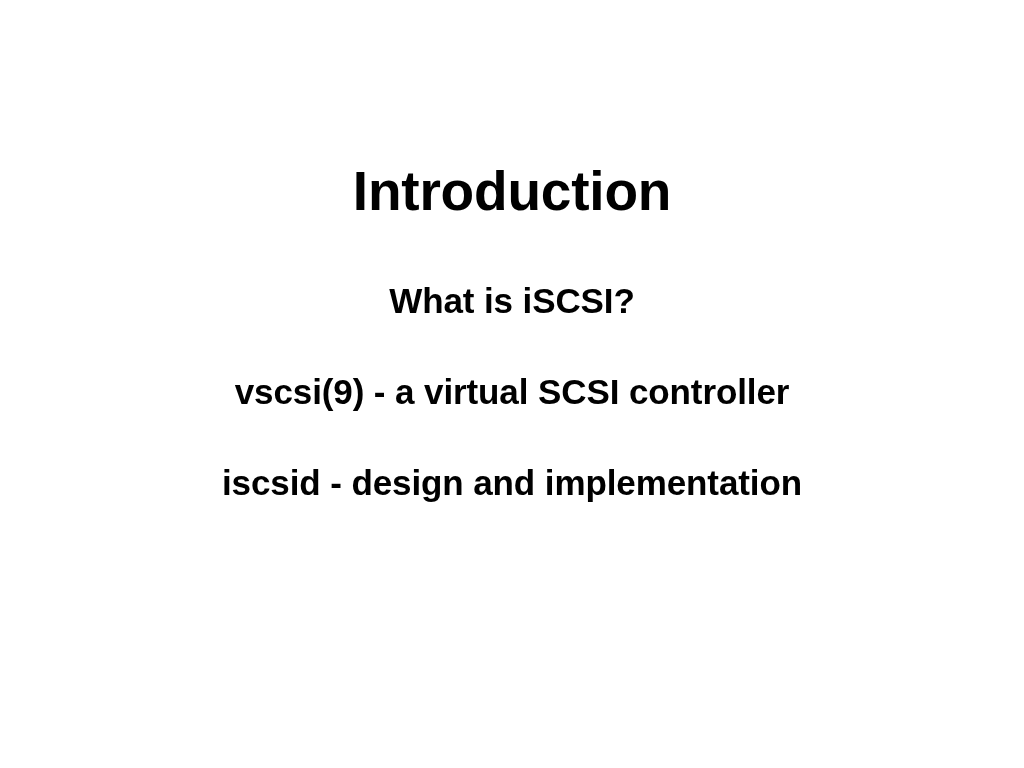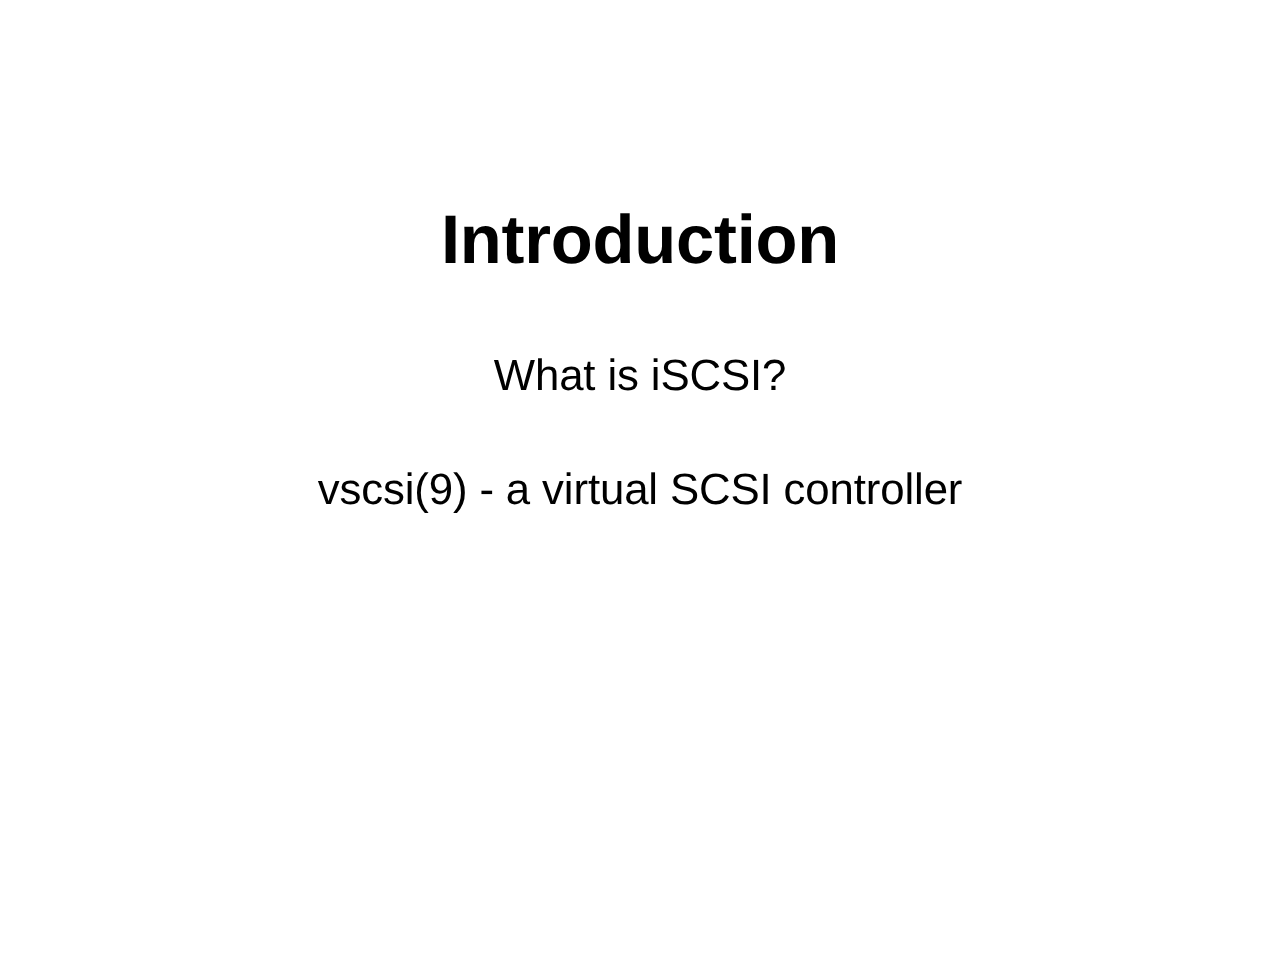--- a/index.html
+++ b/index.html
@@ -38,36 +38,37 @@
     position: absolute;
     left: 0;
     top: 0;
     width: 1024px;
     text-align: center;
     
     transform: translateY(283px);
   }
   .body-line {
     font-size: 35px;
-    font-weight: 400;
+    font-weight: 700;
     color: #000000;
     line-height: 1;
     height: 35px;
     white-space: nowrap;
     letter-spacing: -0.1px;
   }
   .body-line + .body-line {
     margin-top: 56px; 
   }
 </style>
 </head>
 <body>
 
 <div class="slide" style="background: rgb(255, 255, 255);">
 
   <div class="slide-title" style="color: rgb(0, 0, 0);">Introduction</div>
 
   <div class="slide-body">
     <div class="body-line" style="color: rgb(0, 0, 0);">What is iSCSI?</div>
     <div class="body-line" style="color: rgb(0, 0, 0);">vscsi(9) - a virtual SCSI controller</div>
+    <div class="body-line" style="color: rgb(0, 0, 0);">iscsid - design and implementation</div>
   </div>
 
 </div>
 
 </body></html>

